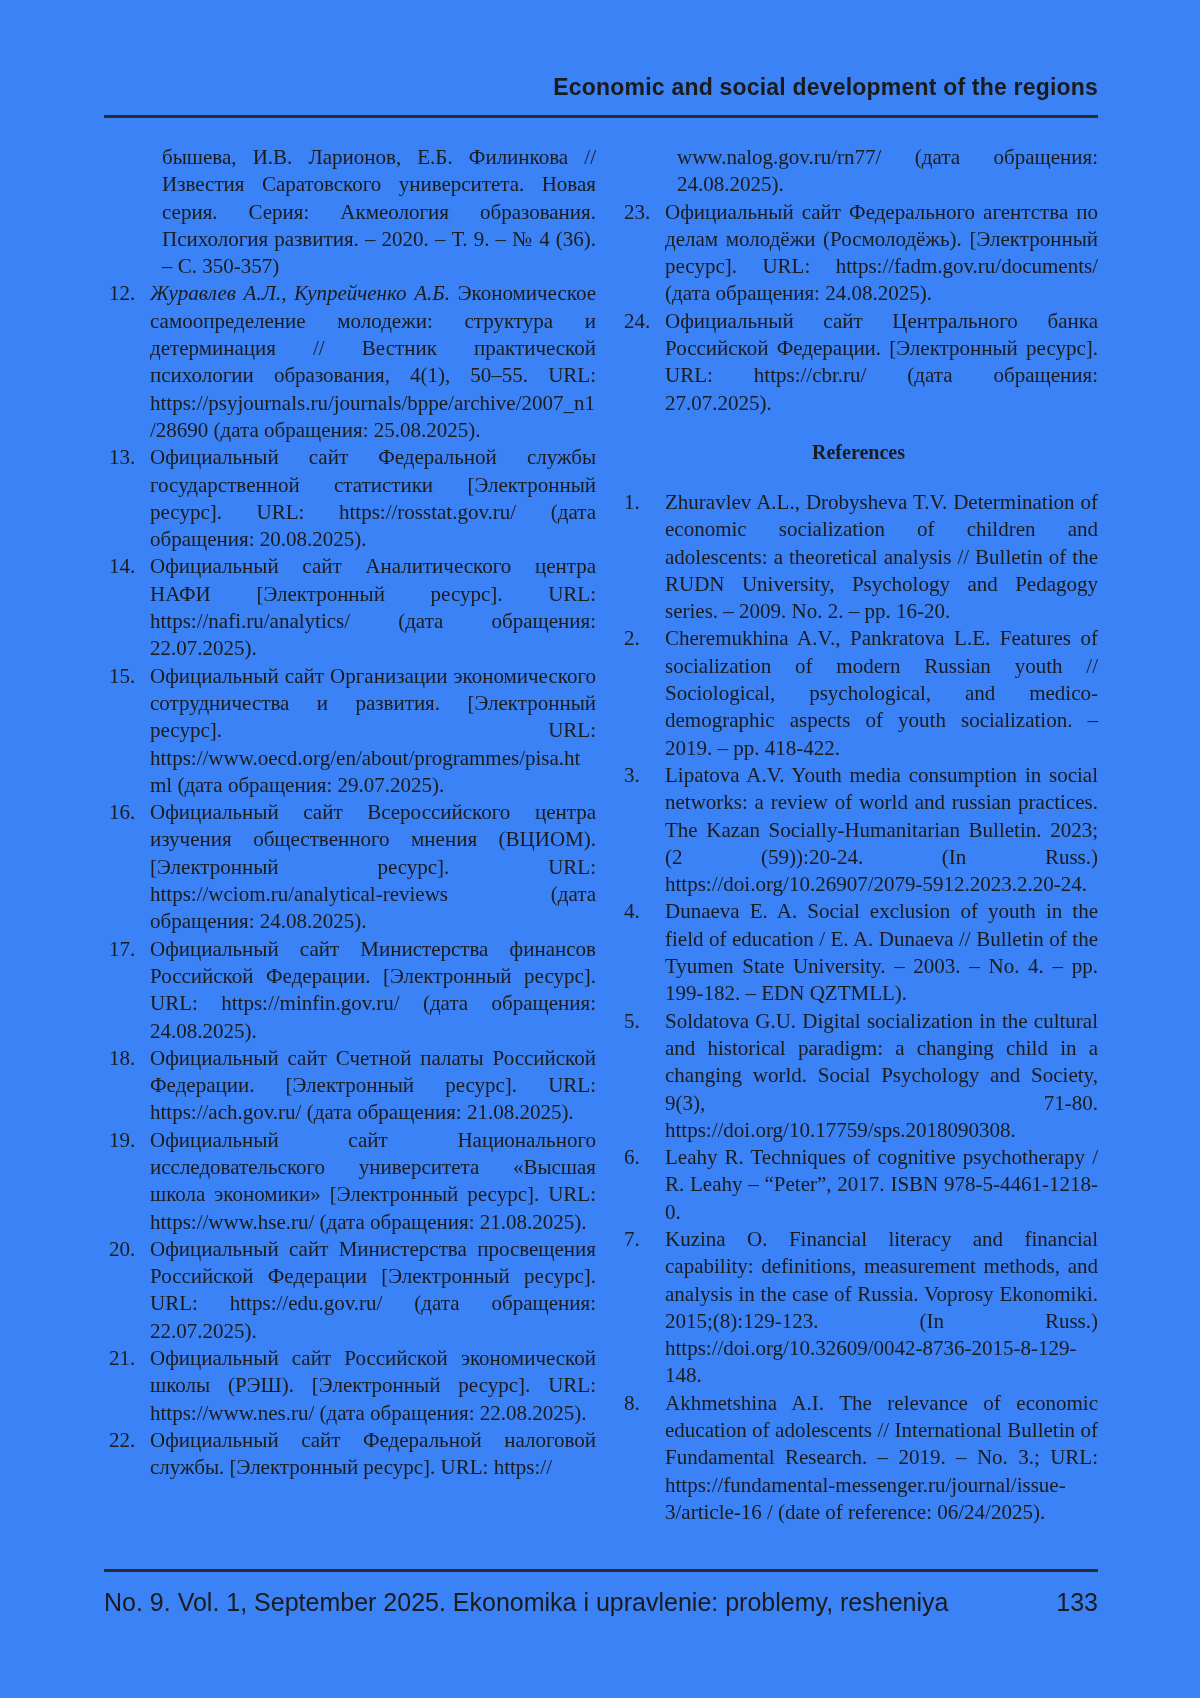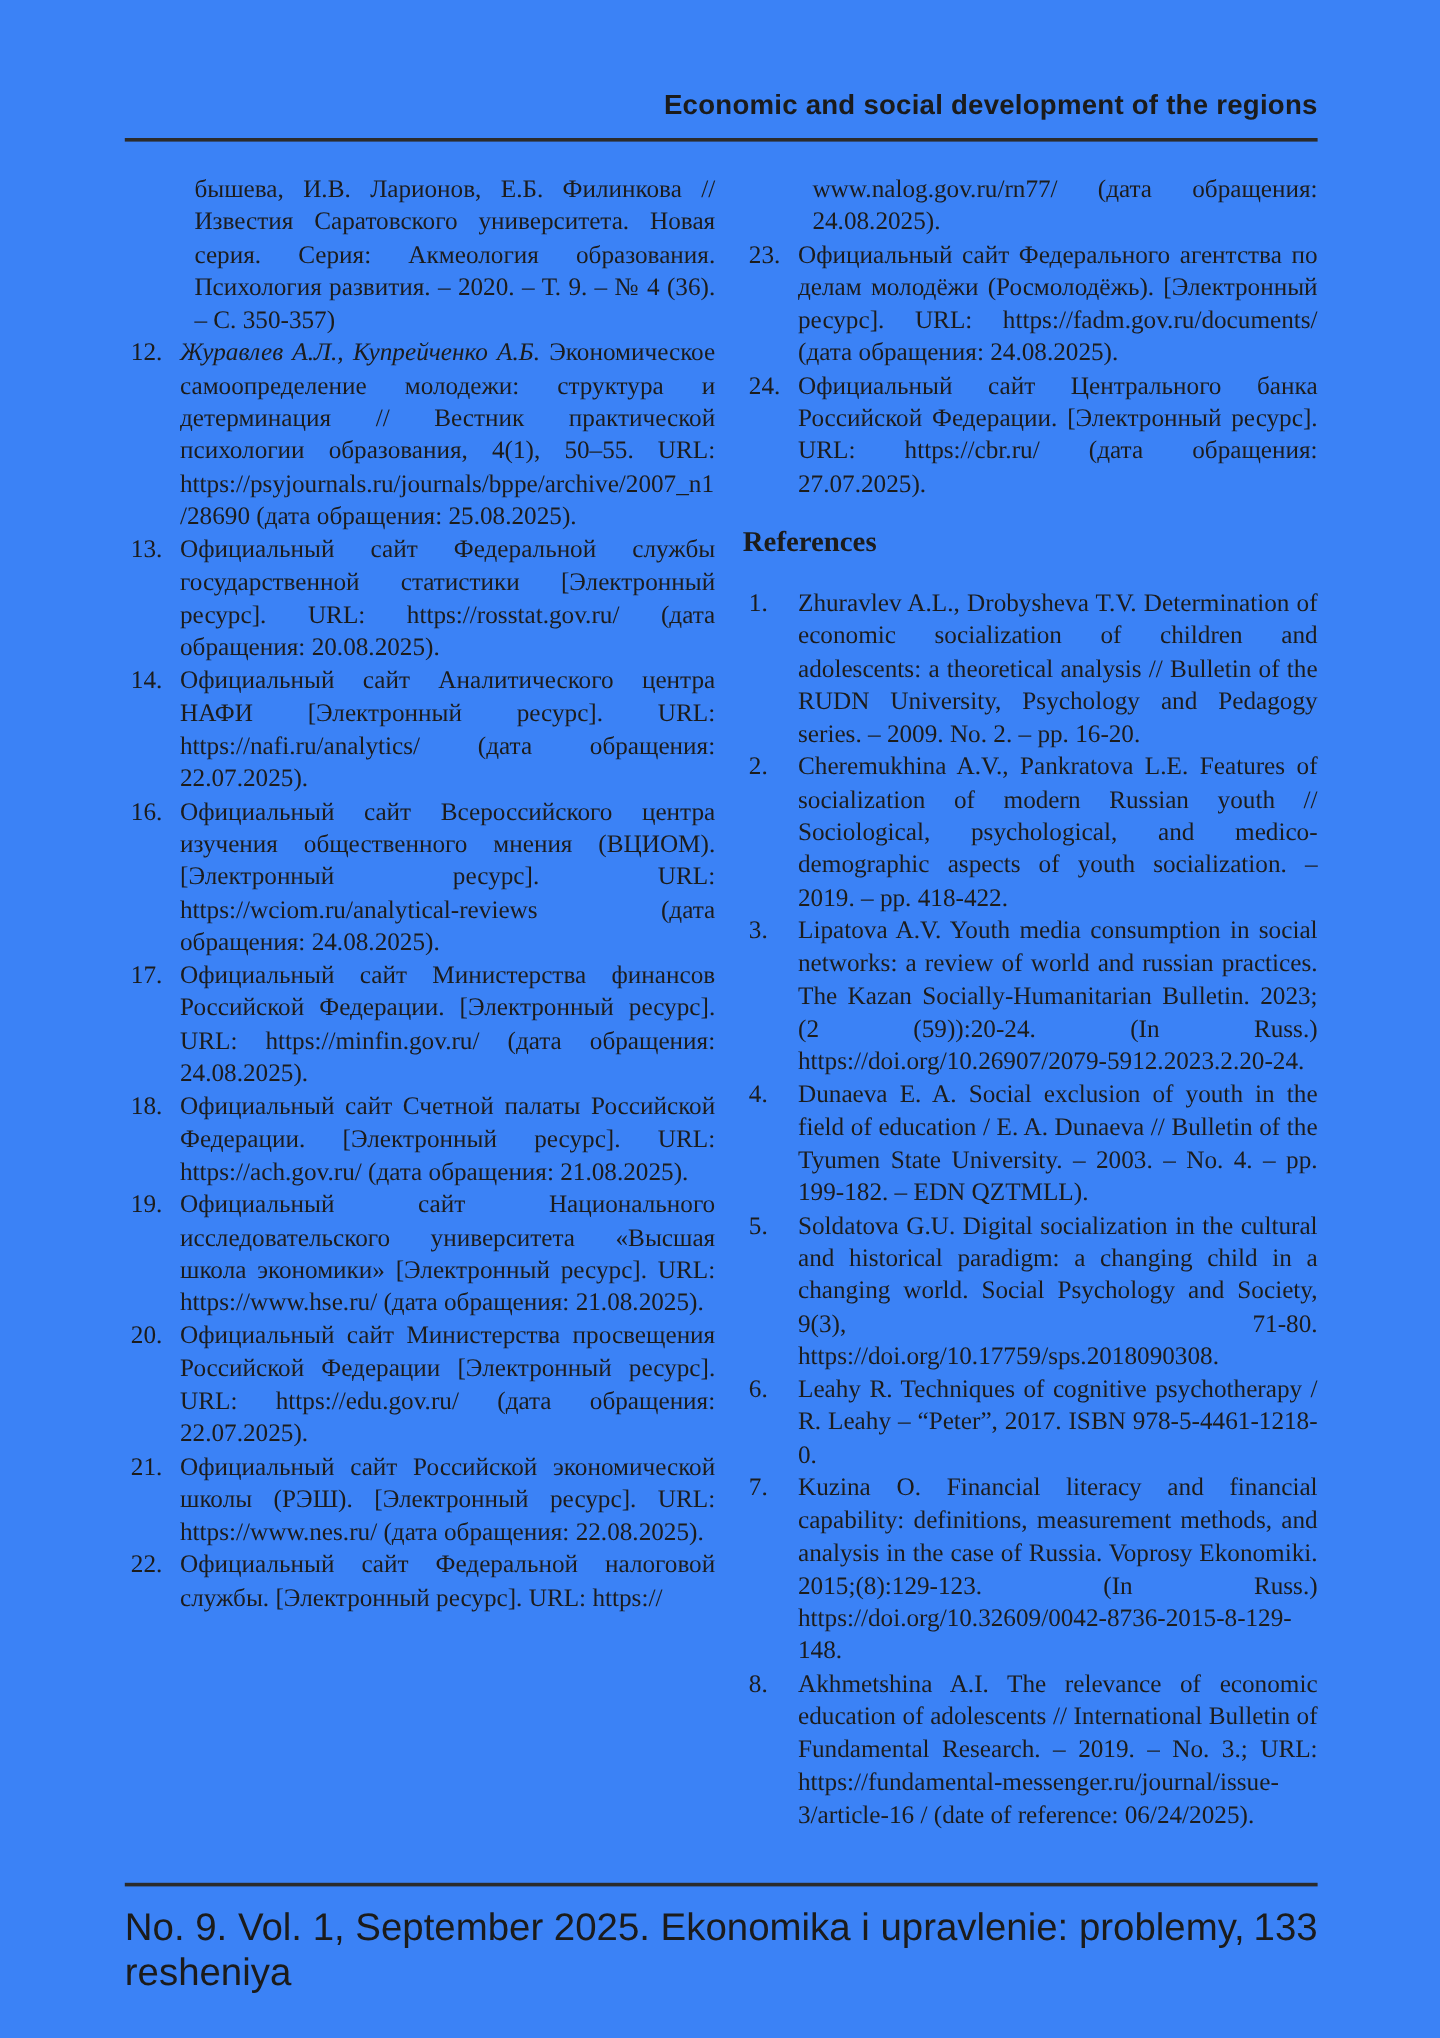--- a/index.html
+++ b/index.html
@@ -48,33 +48,33 @@
     -webkit-hyphens: auto;
   }
   .col-left  { width: 492px; }
   .col-right { width: 479px; }
   p.cont { margin: 0 0 0 58px; }
   .ref { display: flex; margin: 0; }
   .num { flex: 0 0 46px; padding-left: 5px; text-align: left; }
   .txt { flex: 1; }
   .refs-heading {
     margin: 22px 0 23px 0;
-    text-align: left;
+    text-align: center;
     font-weight: 700;
-    font-size: 24px;
+    font-size: 20px;
     line-height: 27px;
   }
   .footer {
     position: absolute;
     top: 1588px; left: 104px; width: 994px;
     display: flex;
     justify-content: space-between;
     align-items: baseline;
     font-family: "Liberation Sans", sans-serif;
-    font-size: 32px;
+    font-size: 25px;
     color: #1b1b1b;
   }
 </style>
 </head>
 <body>
 
 <div class="page">
 
   <div class="running-head">Economic and social development of the regions</div>
   <div class="head-rule"></div>
@@ -92,20 +92,24 @@
       <div class="ref">
         <span class="num">13.</span>
         <span class="txt">Официальный сайт Федеральной службы государственной статистики [Электронный ресурс]. URL: https://rosstat.gov.ru/ (дата обращения: 20.08.2025).</span>
       </div>
 
       <div class="ref">
         <span class="num">14.</span>
         <span class="txt">Официальный сайт Аналитического центра НАФИ [Электронный ресурс]. URL: https://nafi.ru/analytics/ (дата обращения: 22.07.2025).</span>
       </div>
 
+      <div class="ref">
+        <span class="num">15.</span>
+        <span class="txt">Официальный сайт Организации экономического сотрудничества и развития. [Электронный ресурс]. URL: https://www.oecd.org/en/about/programmes/pisa.html (дата обращения: 29.07.2025).</span>
+      </div>
 
       <div class="ref">
         <span class="num">16.</span>
         <span class="txt">Официальный сайт Всероссийского центра изучения общественного мнения (ВЦИОМ). [Электронный ресурс]. URL: https://wciom.ru/analytical-reviews (дата обращения: 24.08.2025).</span>
       </div>
 
       <div class="ref">
         <span class="num">17.</span>
         <span class="txt">Официальный сайт Министерства финансов Российской Федерации. [Электронный ресурс]. URL: https://minfin.gov.ru/ (дата обращения: 24.08.2025).</span>
       </div>

